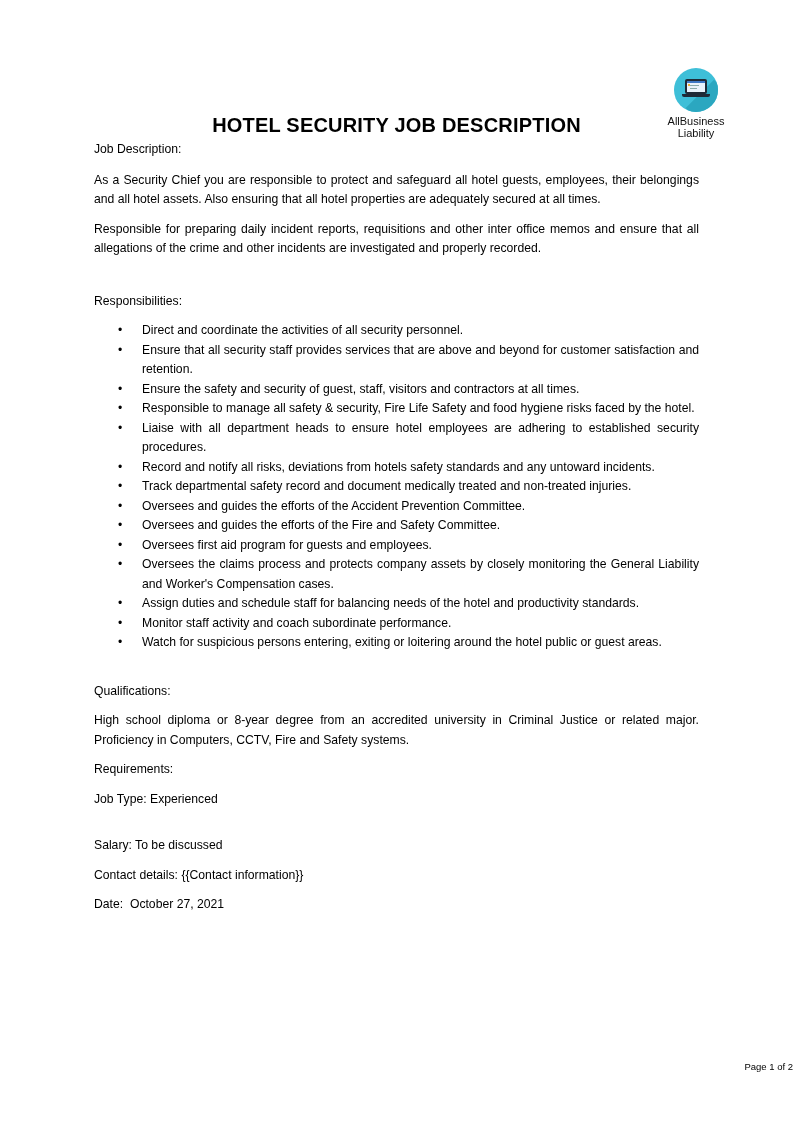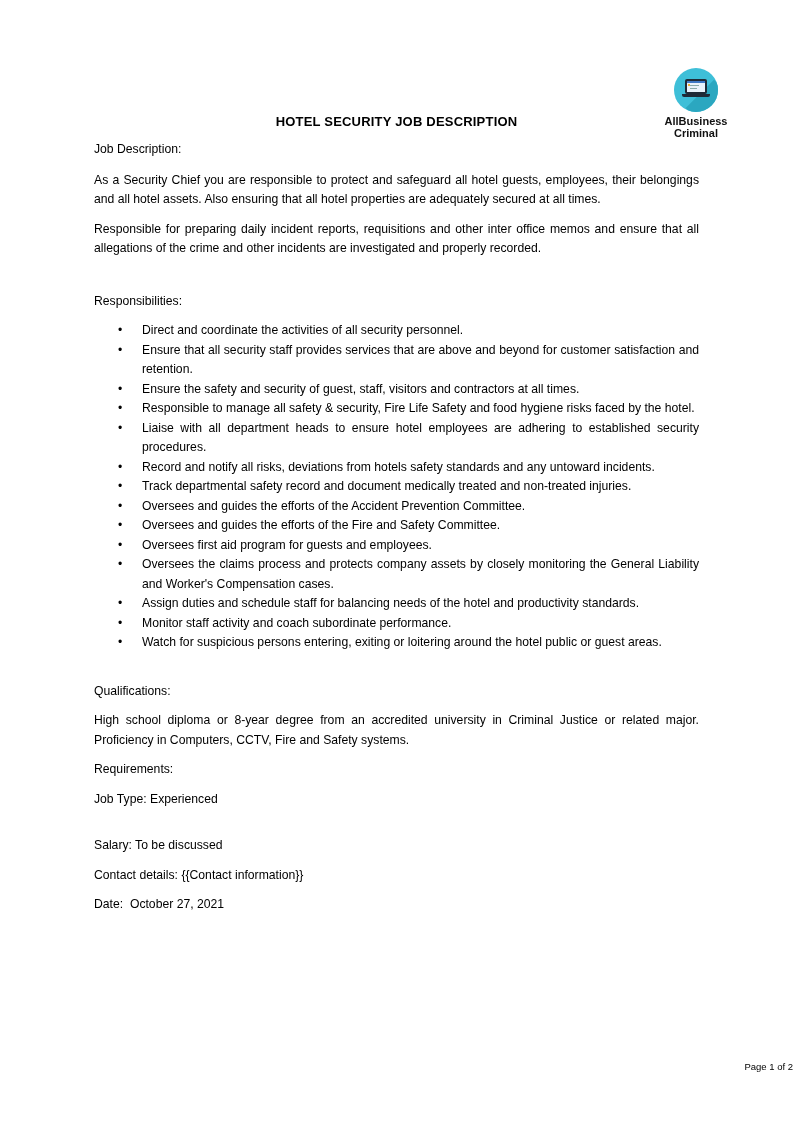--- a/index.html
+++ b/index.html
@@ -1,34 +1,34 @@
 <!DOCTYPE html>
 <html><head>
 <meta charset="utf-8">
 <style>
   html, body { margin: 0; padding: 0; background: #ffffff; }
   body { width: 793px; height: 1122px; position: relative; overflow: hidden;
          font-family: "Liberation Sans", "DejaVu Sans", sans-serif; color: #000; }
-  .logo { position: absolute; left: 664px; top: 68px; width: 64px; text-align: center; font-weight: bold; }
+  .logo { position: absolute; left: 664px; top: 68px; width: 64px; text-align: center; }
   .logo-circle { width: 44px; height: 44px; border-radius: 50%; background: #3ebfd8;
                  margin: 0 auto; position: relative; overflow: hidden; }
   .logo-circle .shadow { position: absolute; left: 20px; top: 20px; width: 40px; height: 40px;
                  background: #2ba7c0; transform: rotate(45deg); }
   .laptop-screen { position: absolute; left: 11px; top: 11px; width: 22px; height: 15px;
                    background: #1f2a36; border-radius: 2px; }
   .laptop-screen .inner { position: absolute; left: 2px; top: 2px; width: 18px; height: 11px; background: #e9f3fb; }
   .laptop-screen .bar { position: absolute; left: 2px; top: 2px; width: 18px; height: 2px; background: #3d78c5; }
   .laptop-screen .l1 { position: absolute; left: 5px; top: 6px; width: 9px; height: 1px; background: #8aa; }
   .laptop-screen .l2 { position: absolute; left: 5px; top: 9px; width: 7px; height: 1px; background: #8aa; }
   .laptop-screen .d1 { position: absolute; left: 3px; top: 5px; width: 2px; height: 2px; background: #f2b233; }
   .laptop-base { position: absolute; left: 8px; top: 26px; width: 28px; height: 3px; background: #1f2a36; border-radius: 0 0 2px 2px; }
   .logo-text { font-family: "Liberation Sans", sans-serif; font-size: 11px; line-height: 12px; color: #111; margin-top: 3px; }
 
   .title { position: absolute; left: 0; width: 793px; top: 114px; text-align: center;
-           font-size: 13px; font-weight: bold; letter-spacing: 0.2px; }
+           font-size: 20px; font-weight: bold; letter-spacing: 0.2px; }
   .content { position: absolute; left: 94px; width: 605px; top: 140px; font-size: 12.2px; line-height: 19.5px; }
   .h { font-weight: normal; margin: 0; }
   .p { margin: 0; text-align: justify; }
   ul.bullets { list-style: none; margin: 0; padding: 0; }
   ul.bullets li { position: relative; padding-left: 48px; text-align: justify; }
   ul.bullets li .dot { position: absolute; left: 24px; top: 0; }
   .footer { position: absolute; top: 1061px; left: 0; width: 793px; text-align: right; font-size: 9.5px; }
 </style>
 </head>
 <body>
@@ -40,21 +40,21 @@
         <div class="inner"></div>
         <div class="bar"></div>
         <div class="d1"></div>
         <div class="l1"></div>
         <div class="l2"></div>
       </div>
     <div class="laptop-base"></div>
   </div>
   <div class="logo-text">
     <div>AllBusiness</div>
-    <div>Criminal</div>
+    <div>Liability</div>
   </div>
 </div>
 
 <div class="title">HOTEL SECURITY JOB DESCRIPTION</div>
 
 <div class="content">
   <p class="h">Job Description:</p>
   <p class="p" style="margin-top:11px">As a Security Chief you are responsible to protect and safeguard all hotel guests, employees, their belongings and all hotel assets. Also ensuring that all hotel properties are adequately secured at all times.</p>
   <p class="p" style="margin-top:10px">Responsible for preparing daily incident reports, requisitions and other inter office memos and ensure that all allegations of the crime and other incidents are investigated and properly recorded.</p>
 

